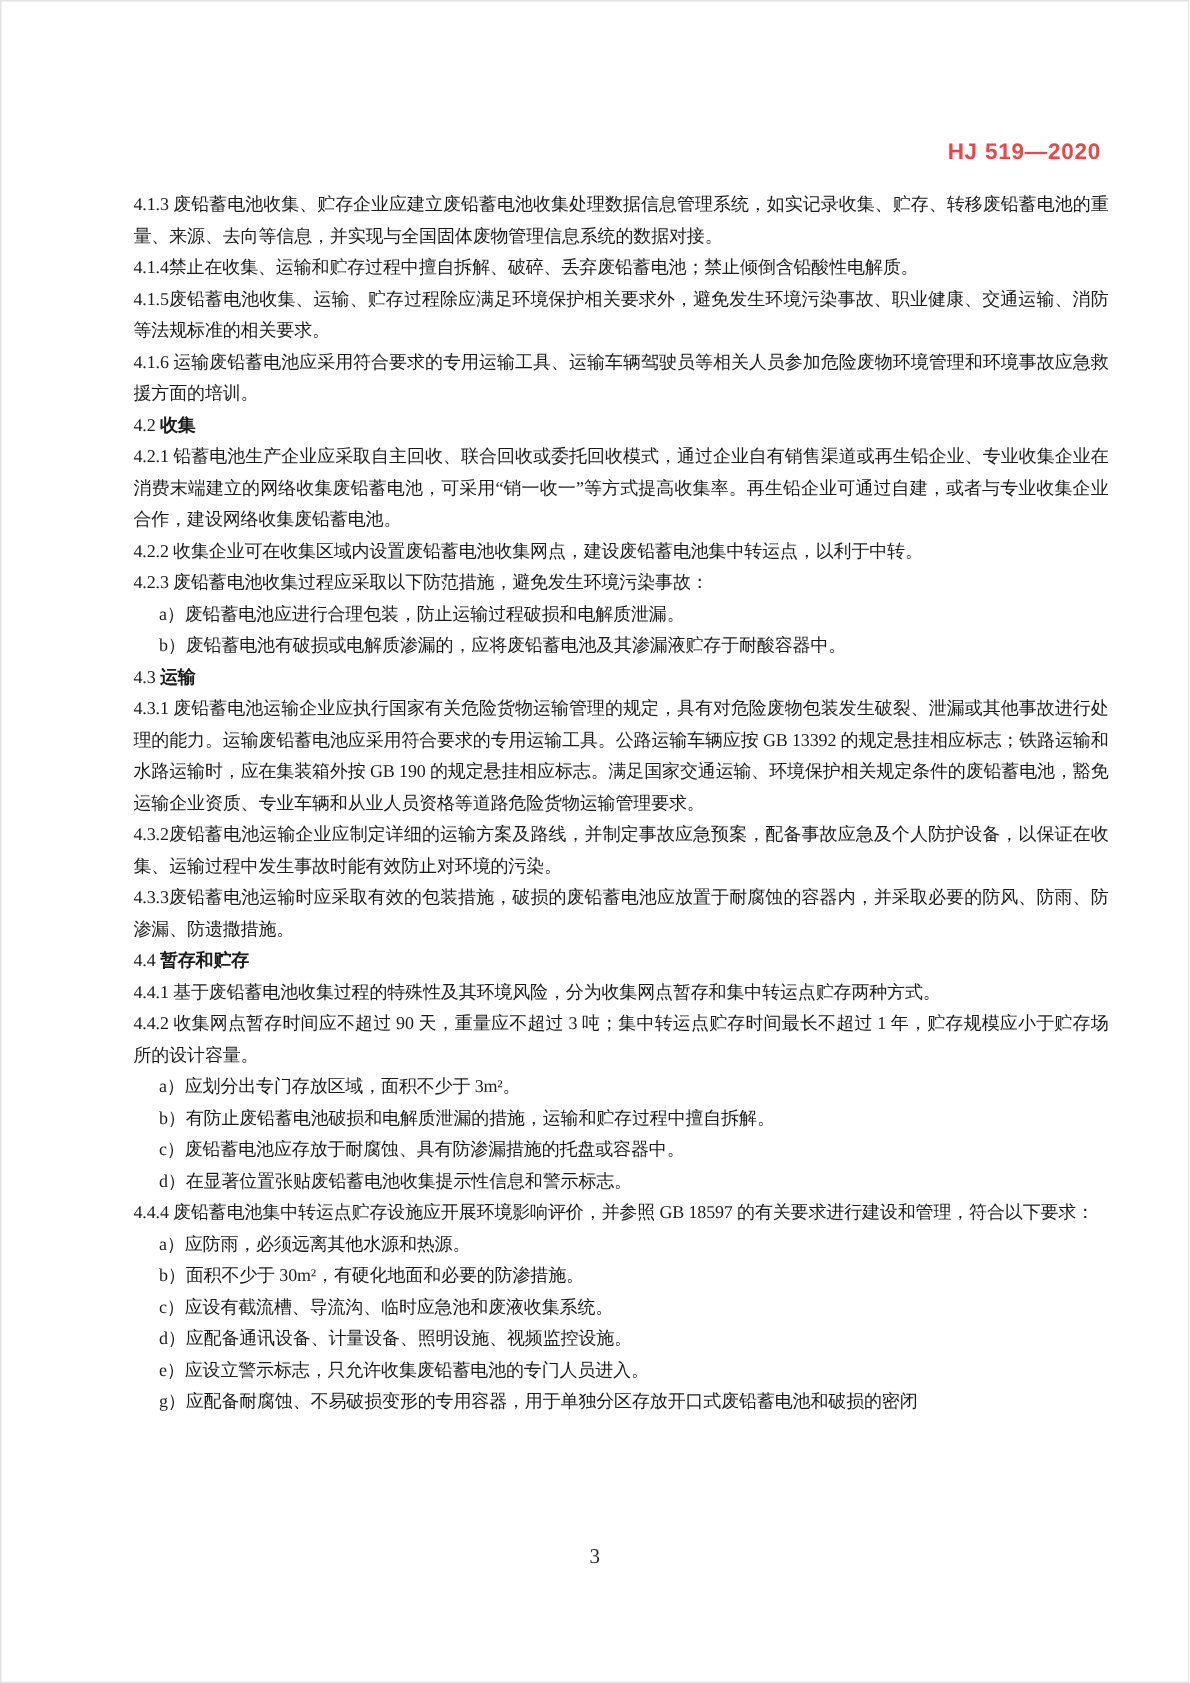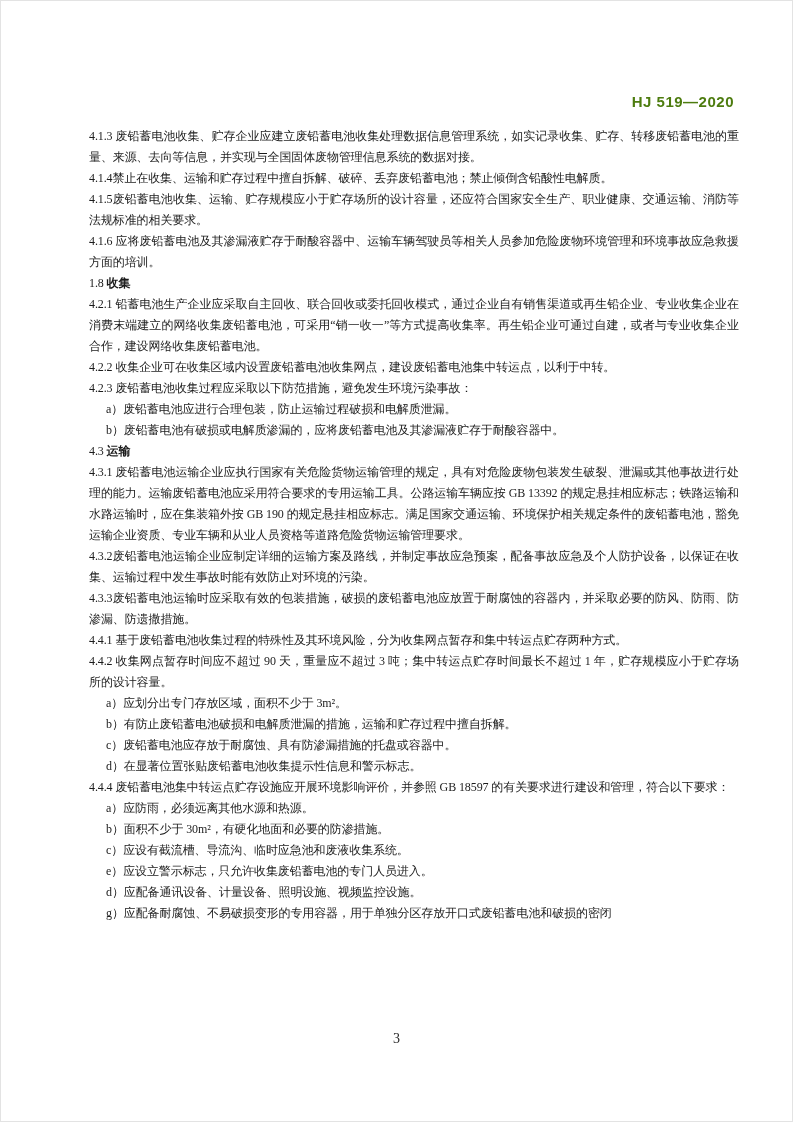--- a/index.html
+++ b/index.html
@@ -19,21 +19,21 @@
     color: #1b1b1b;
   }
   .doc-header {
     position: absolute;
     top: 92px;
     right: 58px;
     font-family: "Liberation Sans", "DejaVu Sans", sans-serif;
     font-weight: 700;
     font-size: 15px;
     letter-spacing: 0.5px;
-    color: #4d7c0f;
+    color: #ef4444;
   }
   .doc-body {
     position: absolute;
     left: 88px;
     top: 125px;
     width: 650px;
     text-align: justify;
   }
   .doc-body p {
     margin: 0;
@@ -70,41 +70,42 @@
 </style>
 </head>
 <body>
 
 <div class="page">
   <div class="doc-header">HJ 519—2020</div>
 
   <div class="doc-body">
       <p class="clause">4.1.3 废铅蓄电池收集、贮存企业应建立废铅蓄电池收集处理数据信息管理系统，如实记录收集、贮存、转移废铅蓄电池的重量、来源、去向等信息，并实现与全国固体废物管理信息系统的数据对接。</p>
       <p class="clause">4.1.4禁止在收集、运输和贮存过程中擅自拆解、破碎、丢弃废铅蓄电池；禁止倾倒含铅酸性电解质。</p>
-      <p class="clause">4.1.5废铅蓄电池收集、运输、贮存规模应小于贮存场所的设计容量，还应符合国家安全生产、职业健康、交通运输、消防等法规标准的相关要求。</p>
-      <p class="clause">4.1.6 应将废铅蓄电池及其渗漏液贮存于耐酸容器中、运输车辆驾驶员等相关人员参加危险废物环境管理和环境事故应急救援方面的培训。</p>
-      <p class="heading"><span class="h-num">1.8</span> <span class="h-title">收集</span></p>
+      <p class="clause">4.1.5废铅蓄电池收集、运输、贮存过程除应满足环境保护相关要求外，避免发生环境污染事故、职业健康、交通运输、消防等法规标准的相关要求。</p>
+      <p class="clause">4.1.6 运输废铅蓄电池应采用符合要求的专用运输工具、运输车辆驾驶员等相关人员参加危险废物环境管理和环境事故应急救援方面的培训。</p>
+      <p class="heading"><span class="h-num">4.2</span> <span class="h-title">收集</span></p>
       <p class="clause">4.2.1 铅蓄电池生产企业应采取自主回收、联合回收或委托回收模式，通过企业自有销售渠道或再生铅企业、专业收集企业在消费末端建立的网络收集废铅蓄电池，可采用“销一收一”等方式提高收集率。再生铅企业可通过自建，或者与专业收集企业合作，建设网络收集废铅蓄电池。</p>
       <p class="clause">4.2.2 收集企业可在收集区域内设置废铅蓄电池收集网点，建设废铅蓄电池集中转运点，以利于中转。</p>
       <p class="clause">4.2.3 废铅蓄电池收集过程应采取以下防范措施，避免发生环境污染事故：</p>
       <p class="clause item">a）废铅蓄电池应进行合理包装，防止运输过程破损和电解质泄漏。</p>
       <p class="clause item">b）废铅蓄电池有破损或电解质渗漏的，应将废铅蓄电池及其渗漏液贮存于耐酸容器中。</p>
       <p class="heading"><span class="h-num">4.3</span> <span class="h-title">运输</span></p>
       <p class="clause">4.3.1 废铅蓄电池运输企业应执行国家有关危险货物运输管理的规定，具有对危险废物包装发生破裂、泄漏或其他事故进行处理的能力。运输废铅蓄电池应采用符合要求的专用运输工具。公路运输车辆应按 GB 13392 的规定悬挂相应标志；铁路运输和水路运输时，应在集装箱外按 GB 190 的规定悬挂相应标志。满足国家交通运输、环境保护相关规定条件的废铅蓄电池，豁免运输企业资质、专业车辆和从业人员资格等道路危险货物运输管理要求。</p>
       <p class="clause">4.3.2废铅蓄电池运输企业应制定详细的运输方案及路线，并制定事故应急预案，配备事故应急及个人防护设备，以保证在收集、运输过程中发生事故时能有效防止对环境的污染。</p>
       <p class="clause">4.3.3废铅蓄电池运输时应采取有效的包装措施，破损的废铅蓄电池应放置于耐腐蚀的容器内，并采取必要的防风、防雨、防渗漏、防遗撒措施。</p>
+      <p class="heading"><span class="h-num">4.4</span> <span class="h-title">暂存和贮存</span></p>
       <p class="clause">4.4.1 基于废铅蓄电池收集过程的特殊性及其环境风险，分为收集网点暂存和集中转运点贮存两种方式。</p>
       <p class="clause">4.4.2 收集网点暂存时间应不超过 90 天，重量应不超过 3 吨；集中转运点贮存时间最长不超过 1 年，贮存规模应小于贮存场所的设计容量。</p>
       <p class="clause item">a）应划分出专门存放区域，面积不少于 3m²。</p>
       <p class="clause item">b）有防止废铅蓄电池破损和电解质泄漏的措施，运输和贮存过程中擅自拆解。</p>
       <p class="clause item">c）废铅蓄电池应存放于耐腐蚀、具有防渗漏措施的托盘或容器中。</p>
       <p class="clause item">d）在显著位置张贴废铅蓄电池收集提示性信息和警示标志。</p>
       <p class="clause">4.4.4 废铅蓄电池集中转运点贮存设施应开展环境影响评价，并参照 GB 18597 的有关要求进行建设和管理，符合以下要求：</p>
       <p class="clause item">a）应防雨，必须远离其他水源和热源。</p>
       <p class="clause item">b）面积不少于 30m²，有硬化地面和必要的防渗措施。</p>
       <p class="clause item">c）应设有截流槽、导流沟、临时应急池和废液收集系统。</p>
+      <p class="clause item">d）应配备通讯设备、计量设备、照明设施、视频监控设施。</p>
       <p class="clause item">e）应设立警示标志，只允许收集废铅蓄电池的专门人员进入。</p>
-      <p class="clause item">d）应配备通讯设备、计量设备、照明设施、视频监控设施。</p>
       <p class="clause item">g）应配备耐腐蚀、不易破损变形的专用容器，用于单独分区存放开口式废铅蓄电池和破损的密闭</p>
     </div>
 
   <div class="page-number">3</div>
 </div>
 
 </body></html>

